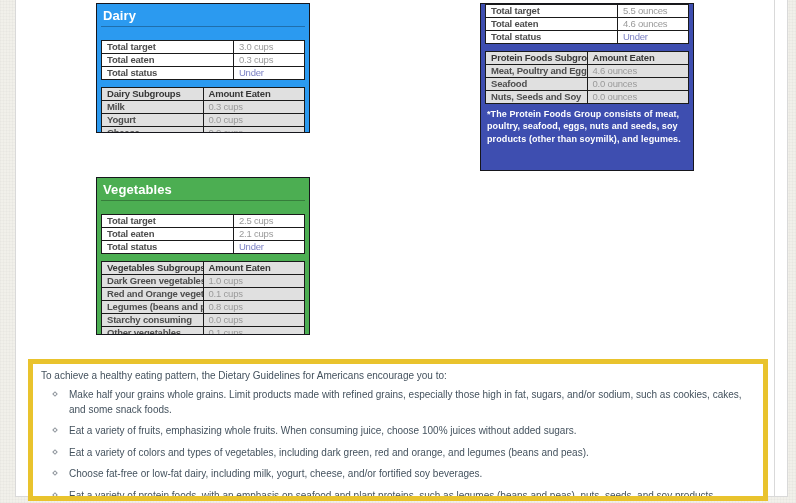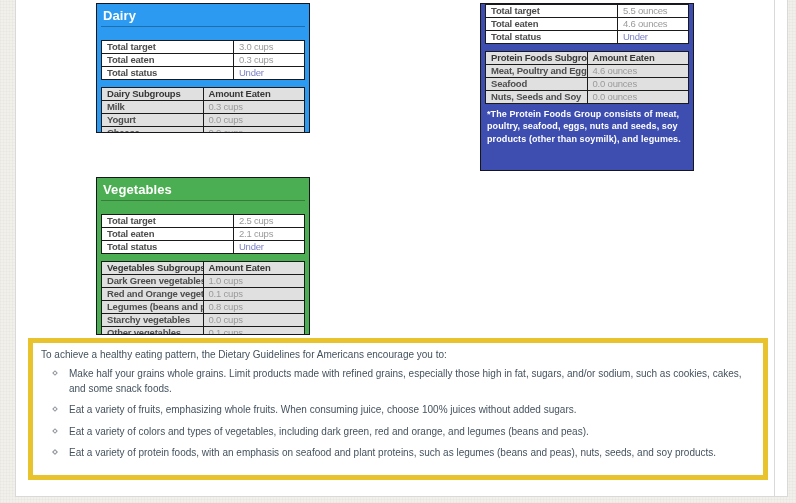--- a/index.html
+++ b/index.html
@@ -84,21 +84,21 @@
     font-size: 9px;
     font-weight: 700;
     line-height: 12.4px;
     padding: 4px 2px 0 2px;
     letter-spacing: 0.1px;
   }
 
   
   .guidelines {
     position: absolute;
-    left: 12px; top: 347px;
+    left: 12px; top: 368px;
     width: 740px; height: 142px;
     background: #ffffff;
     border: 5px solid #e9c32d;
     padding: 4px 6px 2px 8px;
     color: #44525e;
     font-size: 10px;
     line-height: 15px;
     overflow: hidden;
   }
   .guidelines-intro { margin: 0 0 2px 0; }
@@ -239,21 +239,21 @@
       </tr>
       <tr>
         <td class="c-label">Red and Orange vegetables</td>
         <td class="c-value">0.1 cups</td>
       </tr>
       <tr>
         <td class="c-label">Legumes (beans and peas)</td>
         <td class="c-value">0.8 cups</td>
       </tr>
       <tr>
-        <td class="c-label">Starchy vegetables</td>
+        <td class="c-label">Starchy consuming</td>
         <td class="c-value">0.0 cups</td>
       </tr>
       <tr>
         <td class="c-label">Other vegetables</td>
         <td class="c-value">0.1 cups</td>
       </tr>
     </tbody>
       </table>
   </div>
 
@@ -267,20 +267,21 @@
       <li>
         <span class="diamond"></span>
         <span>Eat a variety of fruits, emphasizing whole fruits. When consuming juice, choose 100% juices without added sugars.</span>
       </li>
       <li>
         <span class="diamond"></span>
         <span>Eat a variety of colors and types of vegetables, including dark green, red and orange, and legumes (beans and peas).</span>
       </li>
       <li>
         <span class="diamond"></span>
+        <span>Choose fat-free or low-fat dairy, including milk, yogurt, cheese, and/or fortified soy beverages.</span>
       </li>
       <li>
         <span class="diamond"></span>
         <span>Eat a variety of protein foods, with an emphasis on seafood and plant proteins, such as legumes (beans and peas), nuts, seeds, and soy products.</span>
       </li>
     </ul>
   </div>
 
 </div>
 

